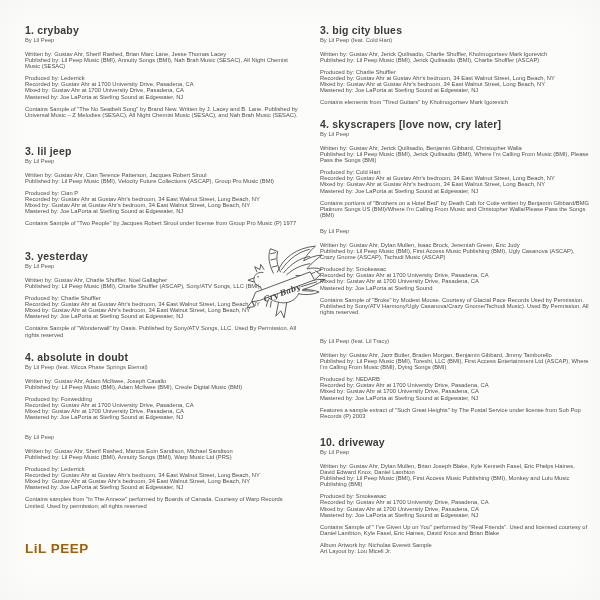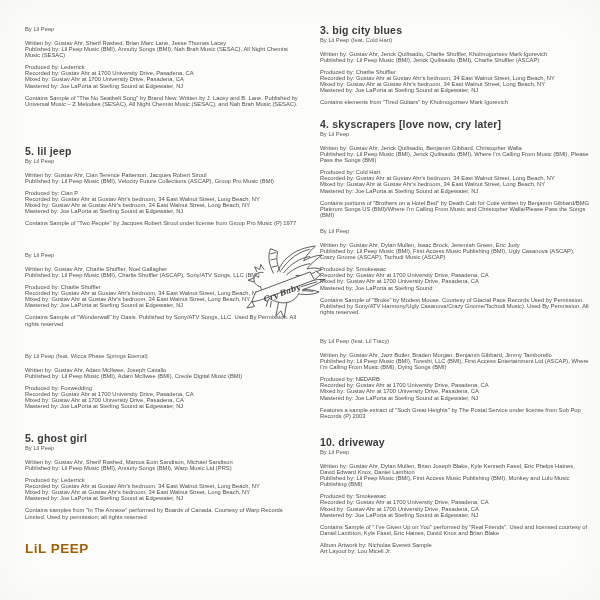--- a/index.html
+++ b/index.html
@@ -27,87 +27,89 @@
   .bird svg{width:100%;height:100%;}
 </style>
 </head>
 <body>
 
 <div class="page">
 
   <div class="col col-left">
 
     <section class="track" style="top:25px">
+      <h2 class="track-title">1. crybaby</h2>
       <div class="by">By Lil Peep</div>
       <p class="grp">
         <span class="ln">Written by: Gustav Ahr, Sherif Rashed, Brian Marc Lane, Jesse Thomas Lacey</span>
         <span class="ln">Published by: Lil Peep Music (BMI), Annuity Songs (BMI), Nah Brah Music (SESAC), All Night Chemist Music (SESAC)</span>
       </p>
       <p class="grp">
         <span class="ln">Produced by: Lederrick</span>
         <span class="ln">Recorded by: Gustav Ahr at 1700 University Drive, Pasadena, CA</span>
         <span class="ln">Mixed by: Gustav Ahr at 1700 University Drive, Pasadena, CA</span>
         <span class="ln">Mastered by: Joe LaPorta at Sterling Sound at Edgewater, NJ</span>
       </p>
       <p class="grp">
         <span class="ln">Contains Sample of "The No Seatbelt Song" by Brand New. Written by J. Lacey and B. Lane. Published by Universal Music – Z Melodies (SESAC), All Night Chemist Music (SESAC), and Nah Brah Music (SESAC).</span>
       </p>
     </section>
 
     <section class="track" style="top:146px">
-      <h2 class="track-title">5. lil jeep</h2>
+      <h2 class="track-title">3. lil jeep</h2>
       <div class="by">By Lil Peep</div>
       <p class="grp">
         <span class="ln">Written by: Gustav Ahr, Cian Terence Patterson, Jacques Robert Siroul</span>
         <span class="ln">Published by: Lil Peep Music (BMI), Velocity Future Collections (ASCAP), Group Pro Music (BMI)</span>
       </p>
       <p class="grp">
         <span class="ln">Produced by: Cian P</span>
         <span class="ln">Recorded by: Gustav Ahr at Gustav Ahr's bedroom, 34 East Walnut Street, Long Beach, NY</span>
         <span class="ln">Mixed by: Gustav Ahr at Gustav Ahr's bedroom, 34 East Walnut Street, Long Beach, NY</span>
         <span class="ln">Mastered by: Joe LaPorta at Sterling Sound at Edgewater, NJ</span>
       </p>
       <p class="grp">
         <span class="ln">Contains Sample of "Two People" by Jacques Robert Siroul under license from Group Pro Music (P) 1977</span>
       </p>
     </section>
 
     <section class="track" style="top:251px">
+      <h2 class="track-title">3. yesterday</h2>
       <div class="by">By Lil Peep</div>
       <p class="grp">
         <span class="ln">Written by: Gustav Ahr, Charlie Shuffler, Noel Gallagher</span>
         <span class="ln">Published by: Lil Peep Music (BMI), Charlie Shuffler (ASCAP), Sony/ATV Songs, LLC (BMI)</span>
       </p>
       <p class="grp">
         <span class="ln">Produced by: Charlie Shuffler</span>
         <span class="ln">Recorded by: Gustav Ahr at Gustav Ahr's bedroom, 34 East Walnut Street, Long Beach, NY</span>
         <span class="ln">Mixed by: Gustav Ahr at Gustav Ahr's bedroom, 34 East Walnut Street, Long Beach, NY</span>
         <span class="ln">Mastered by: Joe LaPorta at Sterling Sound at Edgewater, NJ</span>
       </p>
       <p class="grp">
         <span class="ln">Contains Sample of "Wonderwall" by Oasis. Published by Sony/ATV Songs, LLC. Used By Permission. All rights reserved</span>
       </p>
     </section>
 
     <section class="track" style="top:352px">
+      <h2 class="track-title">4. absolute in doubt</h2>
       <div class="by">By Lil Peep (feat. Wicca Phase Springs Eternal)</div>
       <p class="grp">
         <span class="ln">Written by: Gustav Ahr, Adam McIlwee, Joseph Cavallo</span>
         <span class="ln">Published by: Lil Peep Music (BMI), Adam McIlwee (BMI), Creole Digital Music (BMI)</span>
       </p>
       <p class="grp">
         <span class="ln">Produced by: Foxwedding</span>
         <span class="ln">Recorded by: Gustav Ahr at 1700 University Drive, Pasadena, CA</span>
         <span class="ln">Mixed by: Gustav Ahr at 1700 University Drive, Pasadena, CA</span>
         <span class="ln">Mastered by: Joe LaPorta at Sterling Sound at Edgewater, NJ</span>
       </p>
     </section>
 
     <section class="track" style="top:433px">
-      <h2 class="track-title">5. ghost girl</h2>
       <div class="by">By Lil Peep</div>
       <p class="grp">
         <span class="ln">Written by: Gustav Ahr, Sherif Rashed, Marcus Eoin Sandison, Michael Sandison</span>
         <span class="ln">Published by: Lil Peep Music (BMI), Annuity Songs (BMI), Warp Music Ltd (PRS)</span>
       </p>
       <p class="grp">
         <span class="ln">Produced by: Lederrick</span>
         <span class="ln">Recorded by: Gustav Ahr at Gustav Ahr's bedroom, 34 East Walnut Street, Long Beach, NY</span>
         <span class="ln">Mixed by: Gustav Ahr at Gustav Ahr's bedroom, 34 East Walnut Street, Long Beach, NY</span>
         <span class="ln">Mastered by: Joe LaPorta at Sterling Sound at Edgewater, NJ</span>

